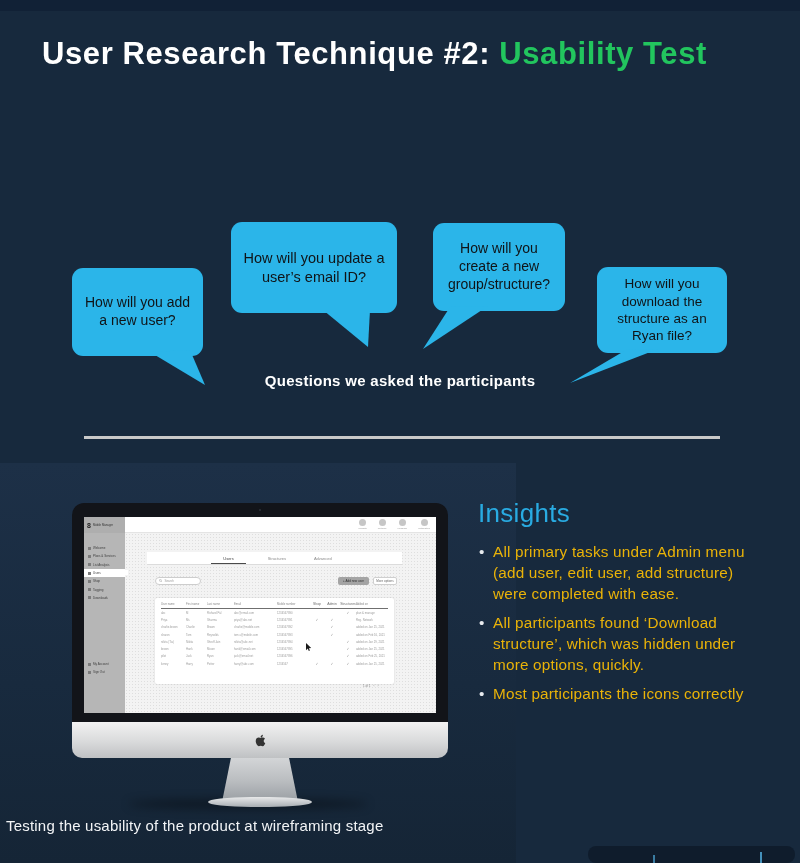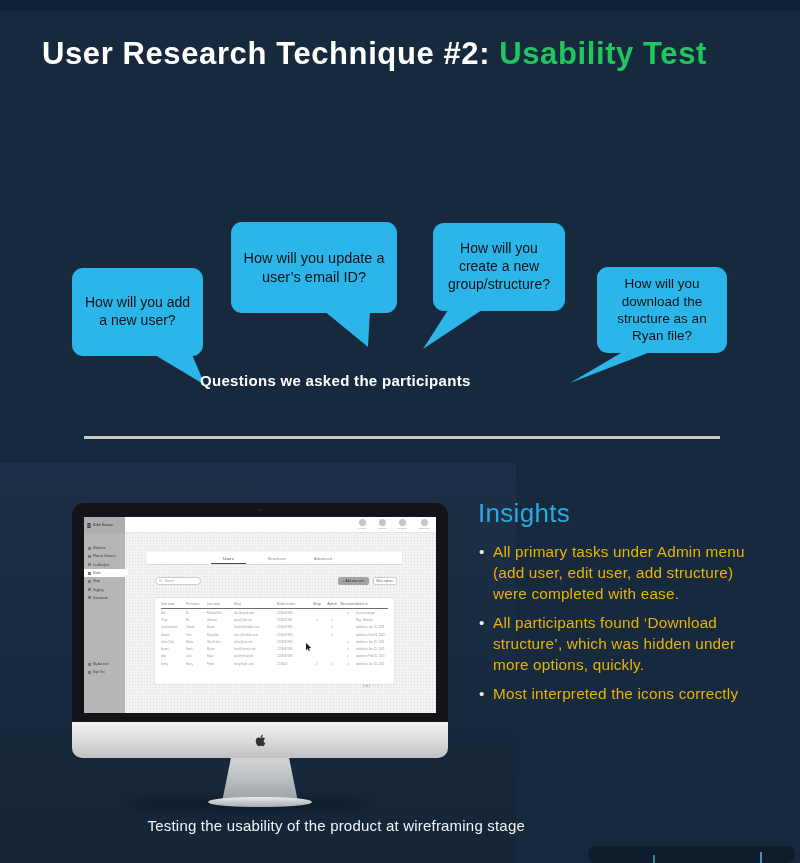--- a/index.html
+++ b/index.html
@@ -17,29 +17,29 @@
   
   .bubble{position:absolute;background:#2bb5e9;border-radius:11px;color:#101417;
           display:flex;align-items:center;justify-content:center;text-align:center;
           font-size:14px;line-height:1.28;padding:4px 8px;box-sizing:border-box;}
   .bubble-1{left:72px;top:268px;width:131px;height:88px;align-items:center;}
   .bubble-2{left:231px;top:222px;width:166px;height:91px;font-size:14.5px;}
   .bubble-3{left:433px;top:223px;width:132px;height:88px;}
   .bubble-4{left:597px;top:267px;width:130px;height:86px;font-size:13.5px;}
   .tail{position:absolute;pointer-events:none;}
 
-  .q-caption{position:absolute;left:200px;top:372px;width:400px;text-align:left;
+  .q-caption{position:absolute;left:200px;top:372px;width:400px;text-align:center;
              font-size:15px;font-weight:bold;color:#ffffff;letter-spacing:.3px;}
 
   .divider{position:absolute;left:84px;top:436px;width:636px;height:3px;background:#c9c9c9;}
 
   
   .photo{position:absolute;left:0;top:463px;width:516px;height:400px;
          background:linear-gradient(180deg,#1d3047 0%,#182a3e 55%,#152536 100%);}
-  .mock-caption{position:absolute;left:21px;top:354px;width:504px;text-align:right;
+  .mock-caption{position:absolute;left:6px;top:354px;width:504px;text-align:left;
                 font-size:15px;color:#f2f4f6;letter-spacing:.2px;}
 
   
   .imac-shadow{position:absolute;left:128px;top:336px;width:240px;height:10px;
                background:rgba(0,0,0,.38);border-radius:50%;filter:blur(5px);}
   .imac-bezel{position:absolute;left:72px;top:40px;width:376px;height:219px;
               background:#121419;border-radius:12px 12px 0 0;}
   .camera-dot{position:absolute;left:259px;top:46px;width:2px;height:2px;border-radius:50%;background:#2d3138;}
   .imac-chin{position:absolute;left:72px;top:259px;width:376px;height:36px;border-radius:0 0 10px 10px;
              background:linear-gradient(180deg,#f2f2f2 0%,#d9dadb 55%,#bfc1c3 100%);
@@ -378,20 +378,20 @@
     </div>
 
     <div class="mock-caption">Testing the usability of the product at wireframing stage</div>
   </div>
 
   <div class="insights">
     <h2>Insights</h2>
     <ul>
         <li>All primary tasks under Admin menu (add user, edit user, add structure) were completed with ease.</li>
         <li>All participants found ‘Download structure’, which was hidden under more options, quickly.</li>
-        <li>Most interpreted the icons correctly</li>
+        <li>Most participants the icons correctly</li>
       </ul>
   </div>
 
   <div class="corner-bar"></div>
   <div class="corner-tick tick-1"></div>
   <div class="corner-tick tick-2"></div>
 </div>
 
 </body></html>

